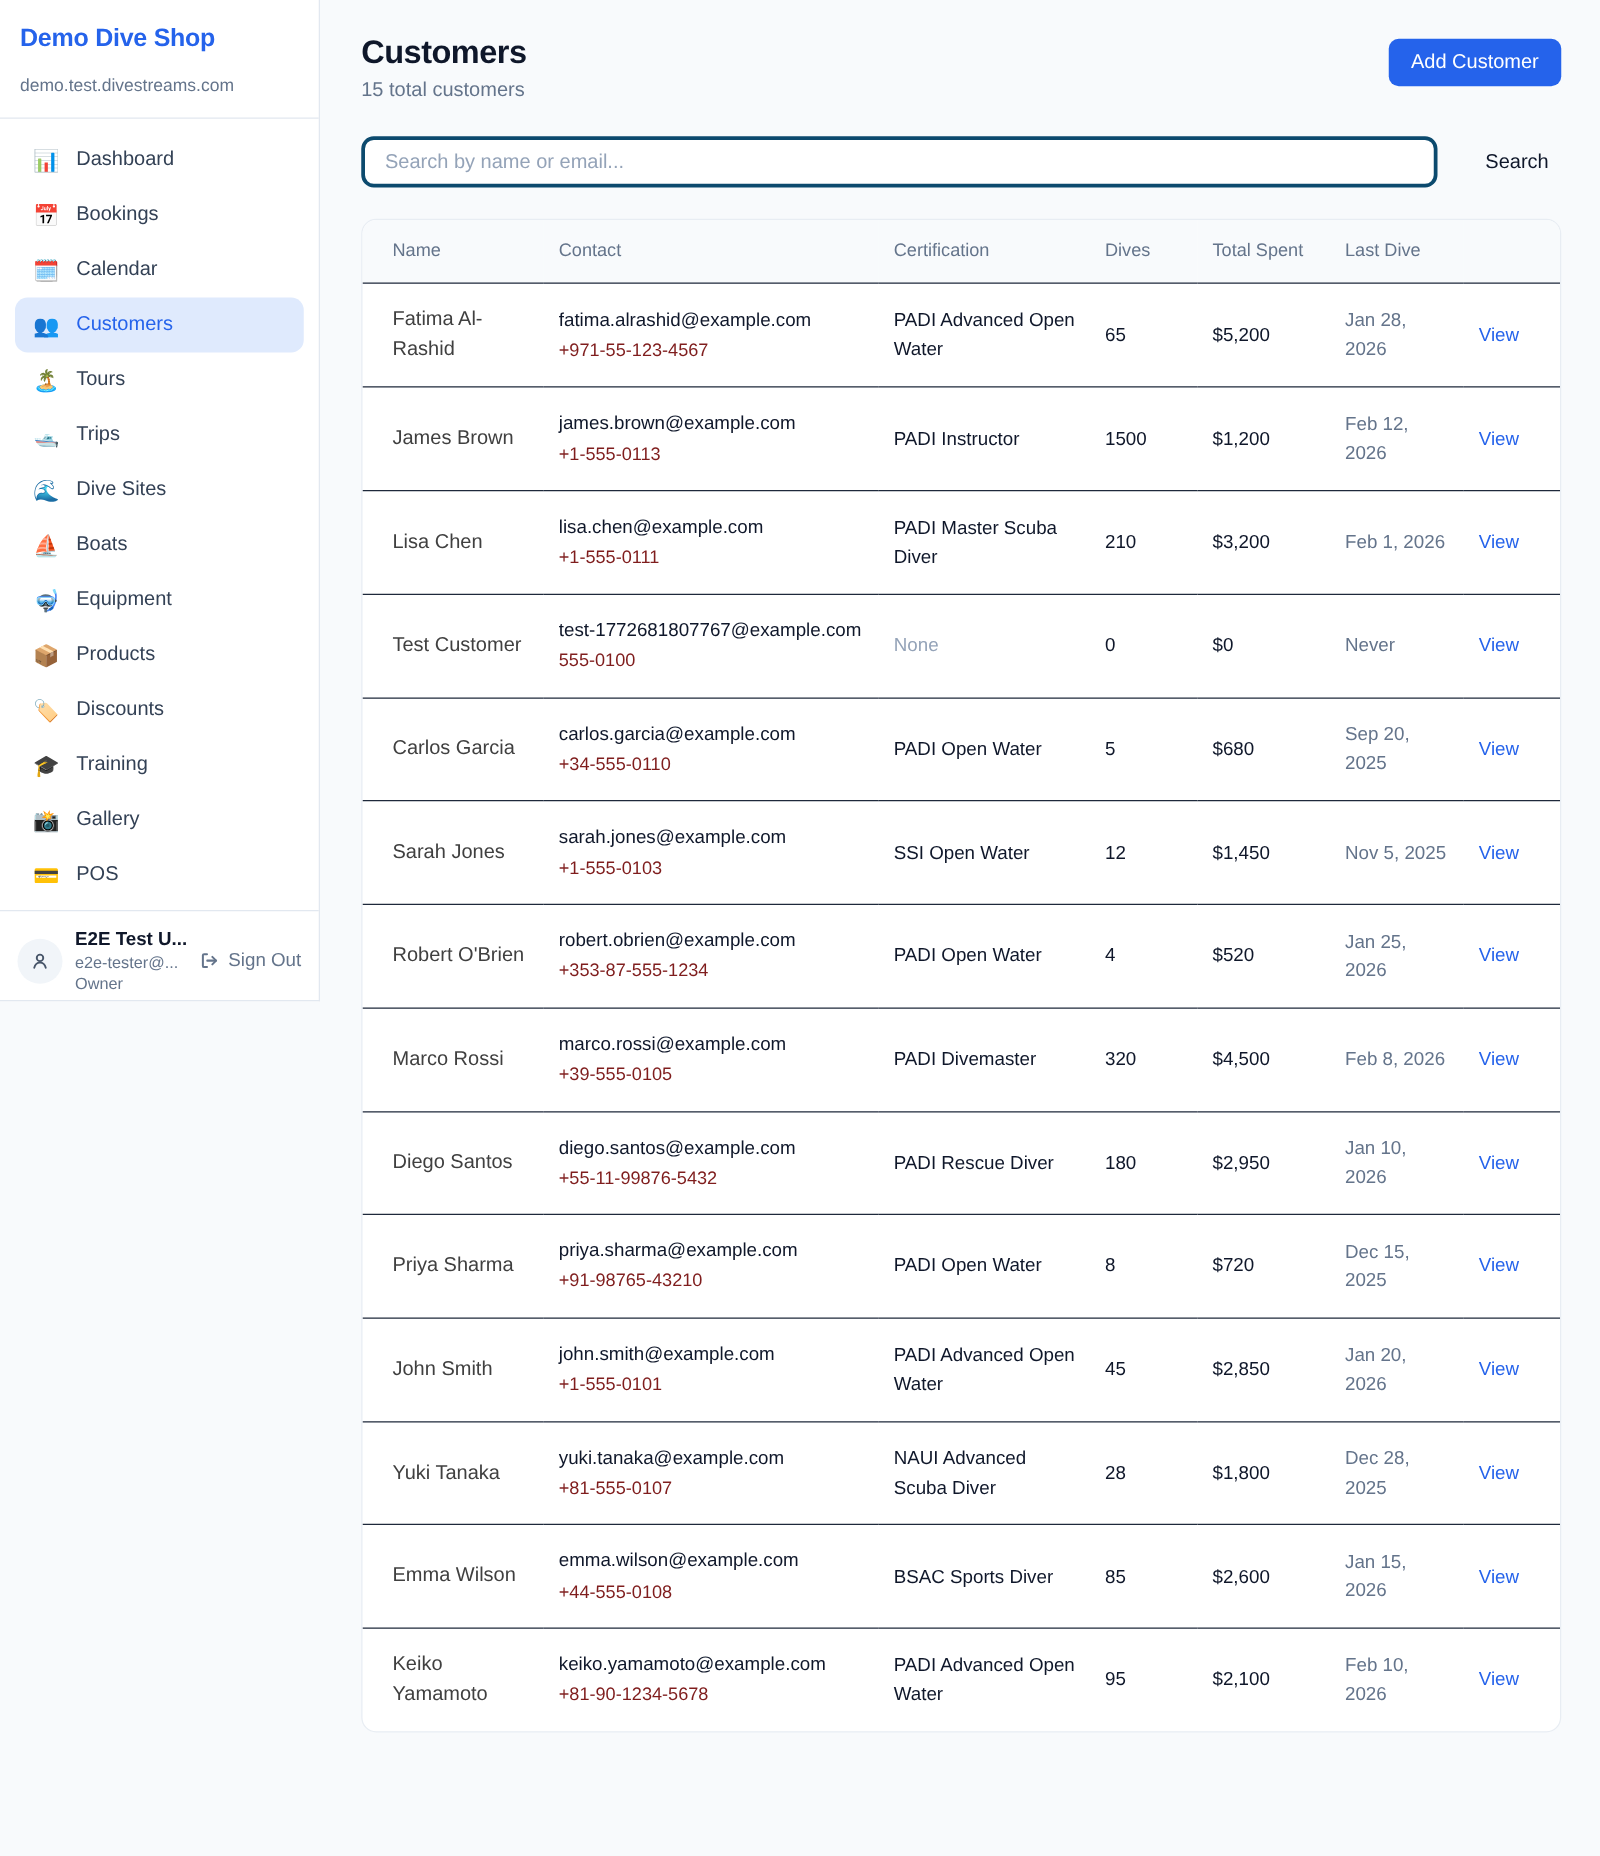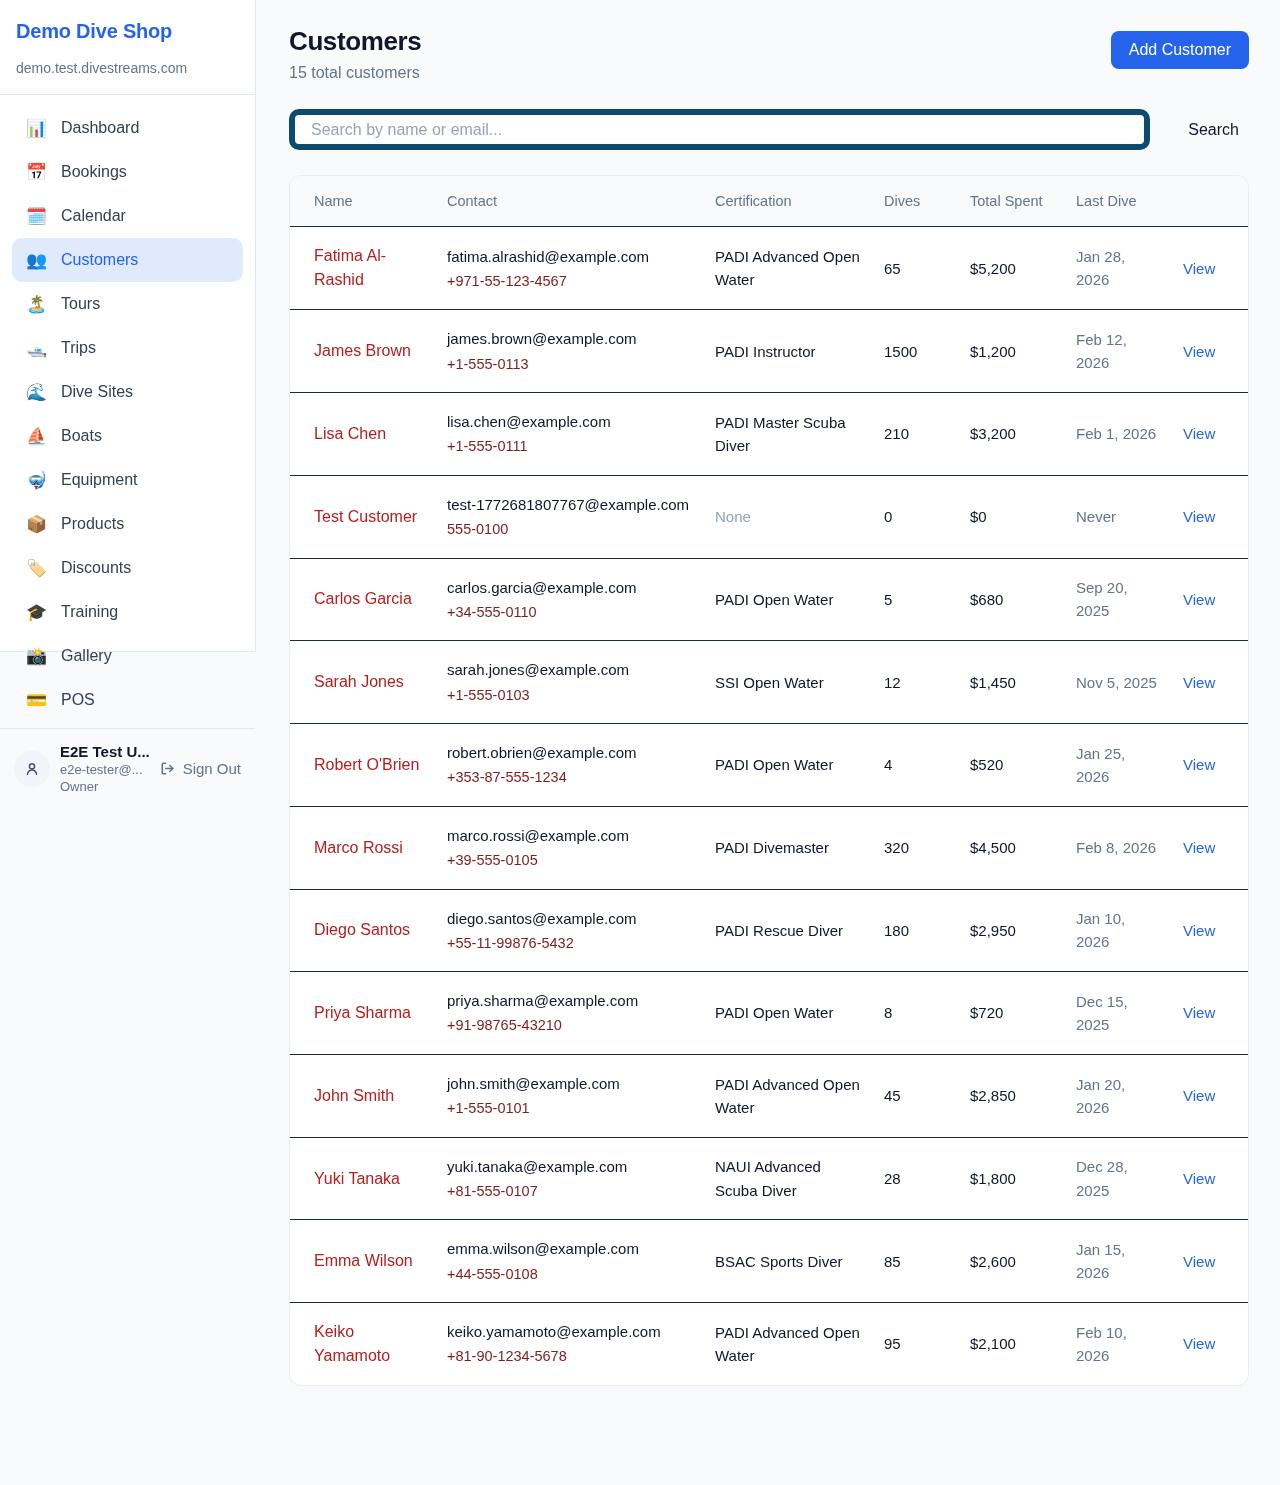--- a/index.html
+++ b/index.html
@@ -7,21 +7,21 @@
   body {
     height:1485px;
     background:#f8fafc;
     font-family:"Liberation Sans", sans-serif;
     color:#0f172a;
     position:relative;
   }
 
   
   .sidebar {
-    position:absolute; left:0; top:0; width:256px; height:652px;
+    position:absolute; left:0; top:0; width:256px; height:801px;
     background:#ffffff;
     border-right:1px solid #e2e8f0;
     border-bottom:1px solid #e2e8f0;
     display:flex; flex-direction:column;
   }
   .sidebar-header { padding:20px 16px 18px 16px; border-bottom:1px solid #e2e8f0; }
   .shop-name { color:#2563eb; font-size:20px; font-weight:bold; letter-spacing:-0.2px; }
   .shop-domain { color:#64748b; font-size:14px; margin-top:17px; }
 
   .nav { padding:11px 12px 6px 12px; }
@@ -61,21 +61,21 @@
   .page-subtitle { color:#64748b; font-size:16px; margin-top:7px; }
   .add-btn {
     background:#2563eb; color:#ffffff; border:none; cursor:pointer;
     border-radius:8px; padding:0 18px; height:38px; margin-top:5px;
     font-size:16px; font-weight:500; font-family:"Liberation Sans", sans-serif;
   }
 
   .search-row { display:flex; align-items:center; margin-top:27px; }
   .search-input {
     flex:1; height:41px;
-    border:6px solid #0c4a6e; border-radius:10px;
+    border:3px solid #0c4a6e; border-radius:10px;
     padding:14px 16px; font-size:16px; color:#000000;
     background:#ffffff; outline:none;
     font-family:"Liberation Sans", sans-serif;
   }
   .search-input::placeholder { color:#94a3b8; }
   .search-btn {
     background:none; border:none; cursor:pointer;
     color:#0f172a; font-size:16px; padding:0 10px; margin-left:28px;
     font-family:"Liberation Sans", sans-serif;
     text-align:right;
@@ -107,21 +107,21 @@
 
   tbody td {
     padding:17px 12px; vertical-align:middle;
     font-size:15px; line-height:1.55;
     border-bottom:1px solid #1e293b;
     word-wrap:break-word; overflow-wrap:break-word;
   }
   tbody td:first-child { padding-left:24px; }
   tbody tr:last-child td { border-bottom:none; }
 
-  .cust-name { color:#b91c1c; font-weight:500; font-size:16px; line-height:1.5; text-decoration:none; display:inline-block; cursor:pointer; }
+  .cust-name { color:#404040; font-weight:500; font-size:16px; line-height:1.5; text-decoration:none; display:inline-block; cursor:pointer; }
   .email { color:#0f172a; font-size:15px; }
   .phone { color:#7f1d1d; font-size:14.5px; margin-top:2px; }
   .cert  { color:#0f172a; }
   .cert.muted { color:#94a3b8; }
   .dives, .spent { color:#0f172a; }
   .last-dive { color:#64748b; }
   .view-link { color:#2563eb; text-decoration:none; font-size:15px; cursor:pointer; }
 </style>
 </head>
 <body>

